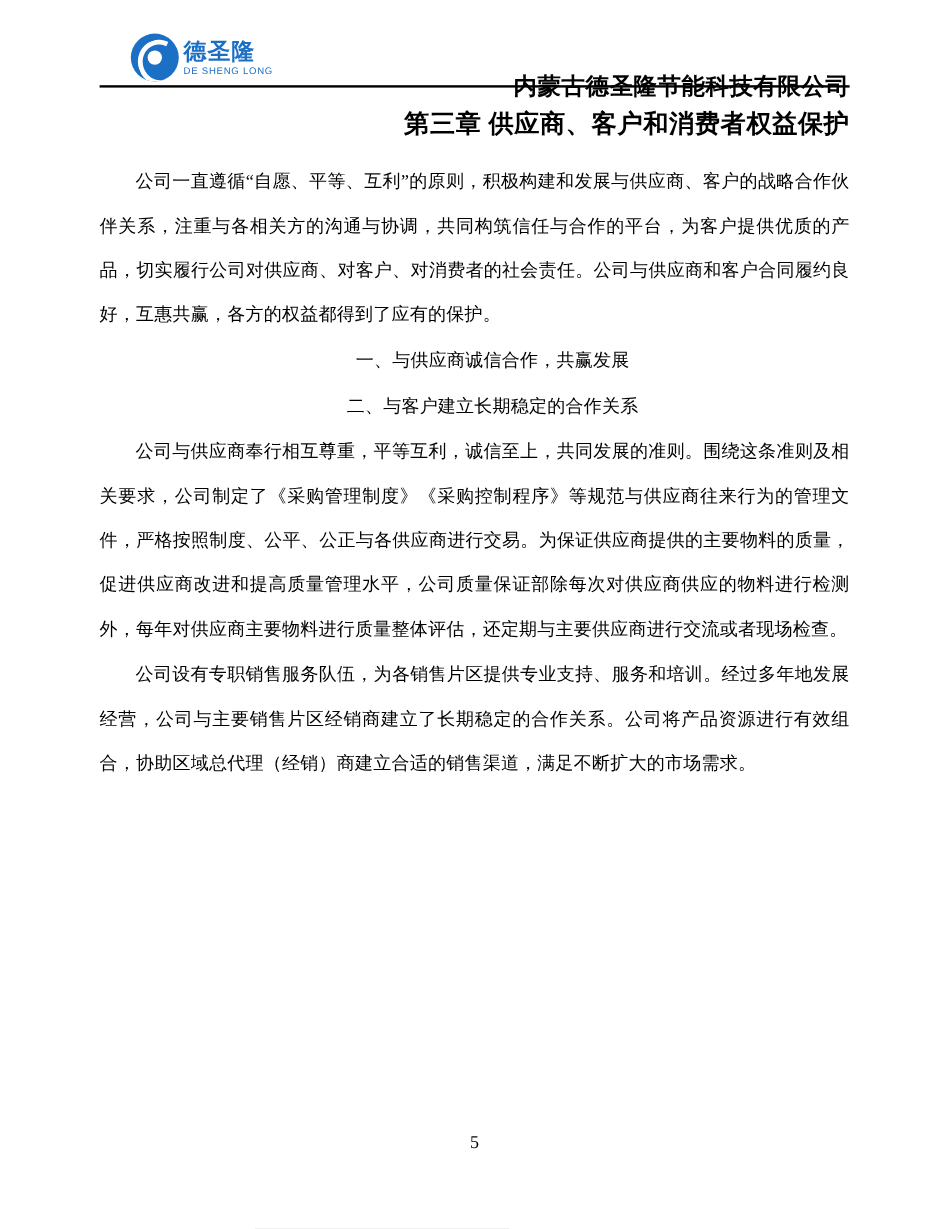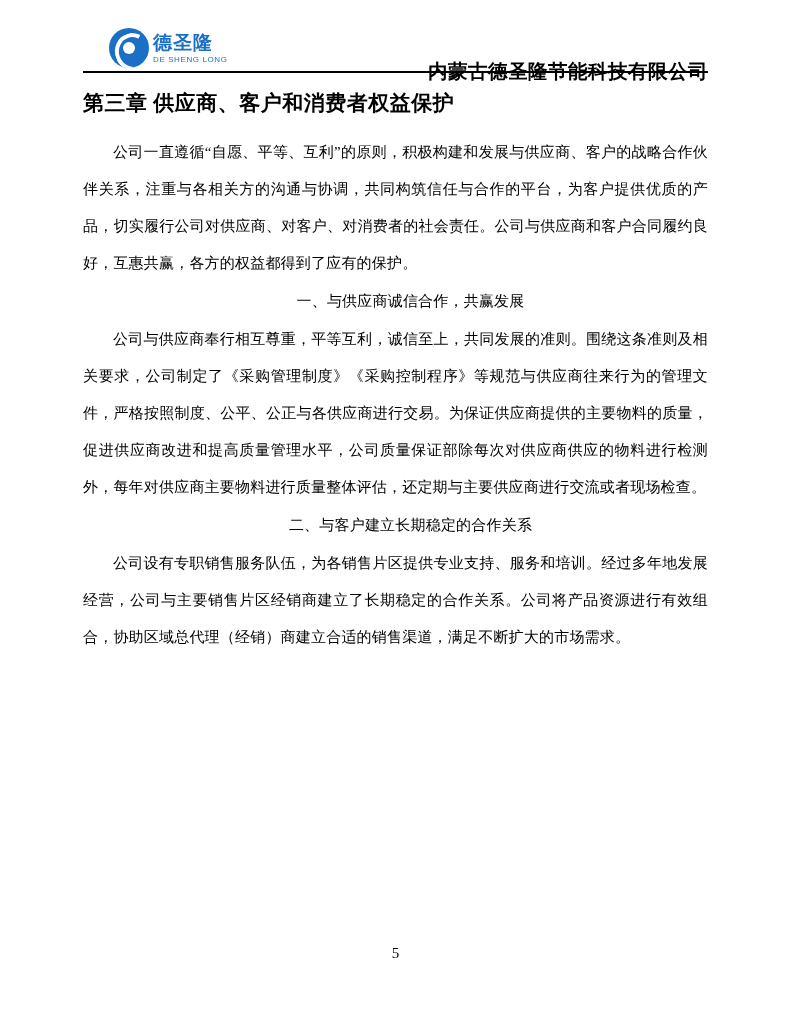--- a/index.html
+++ b/index.html
@@ -110,21 +110,21 @@
     top: 71px;
     height: 0;
     border-top: 2px solid #000;
   }
 
   
   .content {
     padding-top: 16px;
   }
   .chapter-title {
-    text-align: left;
+    text-align: right;
     font-weight: bold;
     font-size: 21px;
     letter-spacing: 0.5px;
     margin: 0 0 14px 0;
     line-height: 1.5;
   }
   p.para {
     margin: 0 0 1px 0;
     font-size: 15px;
     line-height: 37px;
@@ -162,21 +162,21 @@
       </div>
       <div class="header-title">内蒙古德圣隆节能科技有限公司</div>
       <div class="header-rule"></div>
     </div>
 
     <div class="content">
       <h1 class="chapter-title">第三章 供应商、客户和消费者权益保护</h1>
 
       <p class="para">公司一直遵循“自愿、平等、互利”的原则，积极构建和发展与供应商、客户的战略合作伙伴关系，注重与各相关方的沟通与协调，共同构筑信任与合作的平台，为客户提供优质的产品，切实履行公司对供应商、对客户、对消费者的社会责任。公司与供应商和客户合同履约良好，互惠共赢，各方的权益都得到了应有的保护。</p>
       <p class="para nojust">一、与供应商诚信合作，共赢发展</p>
+      <p class="para nojust">二、与客户建立长期稳定的合作关系</p>
       <p class="para">公司与供应商奉行相互尊重，平等互利，诚信至上，共同发展的准则。围绕这条准则及相关要求，公司制定了《采购管理制度》《采购控制程序》等规范与供应商往来行为的管理文件，严格按照制度、公平、公正与各供应商进行交易。为保证供应商提供的主要物料的质量，促进供应商改进和提高质量管理水平，公司质量保证部除每次对供应商供应的物料进行检测外，每年对供应商主要物料进行质量整体评估，还定期与主要供应商进行交流或者现场检查。</p>
-      <p class="para nojust">二、与客户建立长期稳定的合作关系</p>
       <p class="para">公司设有专职销售服务队伍，为各销售片区提供专业支持、服务和培训。经过多年地发展经营，公司与主要销售片区经销商建立了长期稳定的合作关系。公司将产品资源进行有效组合，协助区域总代理（经销）商建立合适的销售渠道，满足不断扩大的市场需求。</p>
     </div>
 
   </div>
 
   <div class="page-number">5</div>
 </div>
 
 </body></html>

